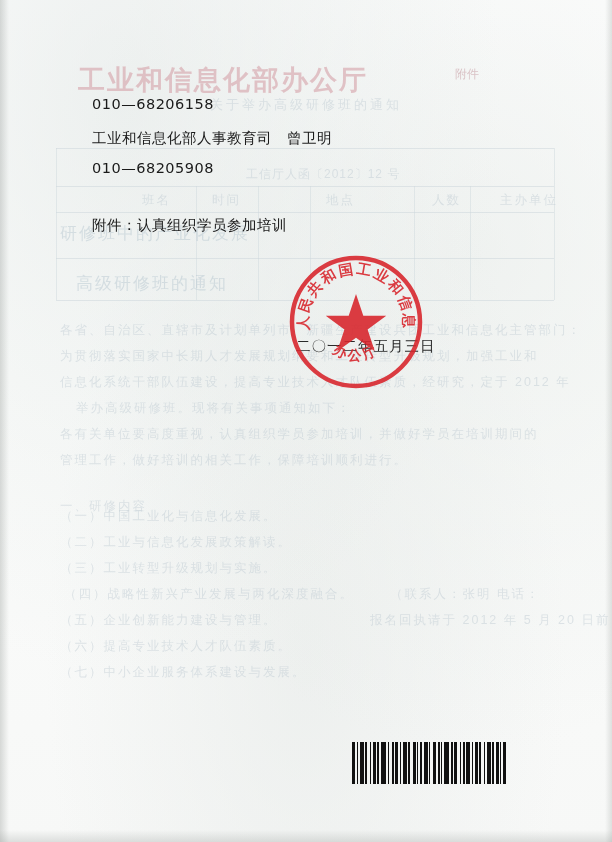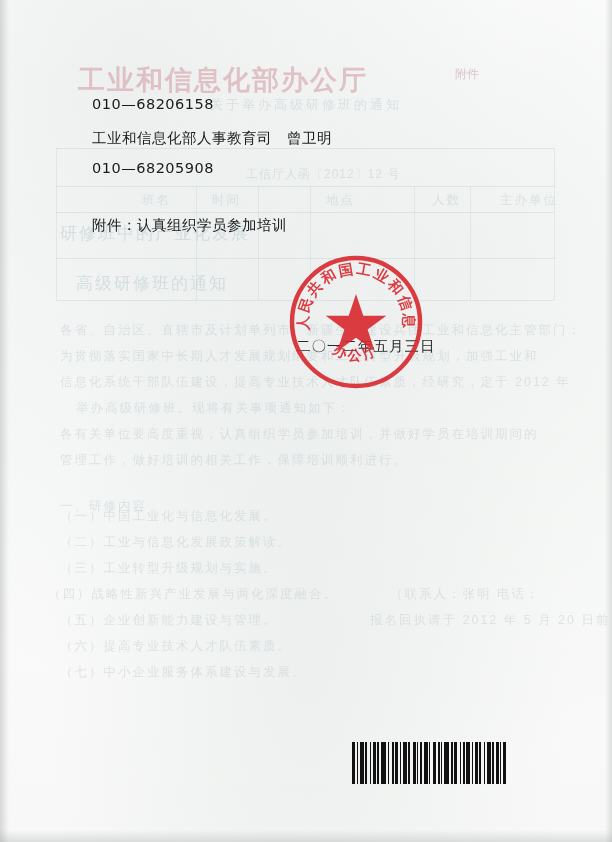--- a/index.html
+++ b/index.html
@@ -199,21 +199,21 @@
     <div class="bleed bleed-row" style="left:60px; top:322px;">各省、自治区、直辖市及计划单列市、新疆生产建设兵团工业和信息化主管部门：</div>
     <div class="bleed bleed-row" style="left:60px; top:348px;">为贯彻落实国家中长期人才发展规划纲要和工业转型升级规划，加强工业和</div>
     <div class="bleed bleed-row" style="left:60px; top:374px;">信息化系统干部队伍建设，提高专业技术人才队伍素质，经研究，定于 2012 年</div>
     <div class="bleed bleed-row" style="left:76px; top:400px;">举办高级研修班。现将有关事项通知如下：</div>
     <div class="bleed bleed-row" style="left:60px; top:426px;">各有关单位要高度重视，认真组织学员参加培训，并做好学员在培训期间的</div>
     <div class="bleed bleed-row" style="left:60px; top:452px;">管理工作，做好培训的相关工作，保障培训顺利进行。</div>
     <div class="bleed bleed-row" style="left:60px; top:478px;margin-top:20px;">一、研修内容</div>
     <div class="bleed bleed-row" style="left:60px; top:508px;">（一）中国工业化与信息化发展。</div>
     <div class="bleed bleed-row" style="left:60px; top:534px;">（二）工业与信息化发展政策解读。</div>
     <div class="bleed bleed-row" style="left:60px; top:560px;">（三）工业转型升级规划与实施。</div>
-    <div class="bleed bleed-row" style="left:48px; top:586px;text-align:center;">（四）战略性新兴产业发展与两化深度融合。</div>
+    <div class="bleed bleed-row" style="left:64px; top:586px;text-align:center;">（四）战略性新兴产业发展与两化深度融合。</div>
     <div class="bleed bleed-row" style="left:60px; top:612px;">（五）企业创新能力建设与管理。</div>
     <div class="bleed bleed-row" style="left:60px; top:638px;">（六）提高专业技术人才队伍素质。</div>
     <div class="bleed bleed-row" style="left:60px; top:664px;">（七）中小企业服务体系建设与发展。</div>
     <div class="bleed bleed-row" style="left:390px; top:586px;">（联系人：张明 电话：</div>
     <div class="bleed bleed-row" style="left:370px; top:612px;">报名回执请于 2012 年 5 月 20 日前</div>
   </div>
 
   <div>
     <div class="fg fg-tel1">010—68206158</div>
     <div class="fg fg-dept">工业和信息化部人事教育司　曾卫明</div>

